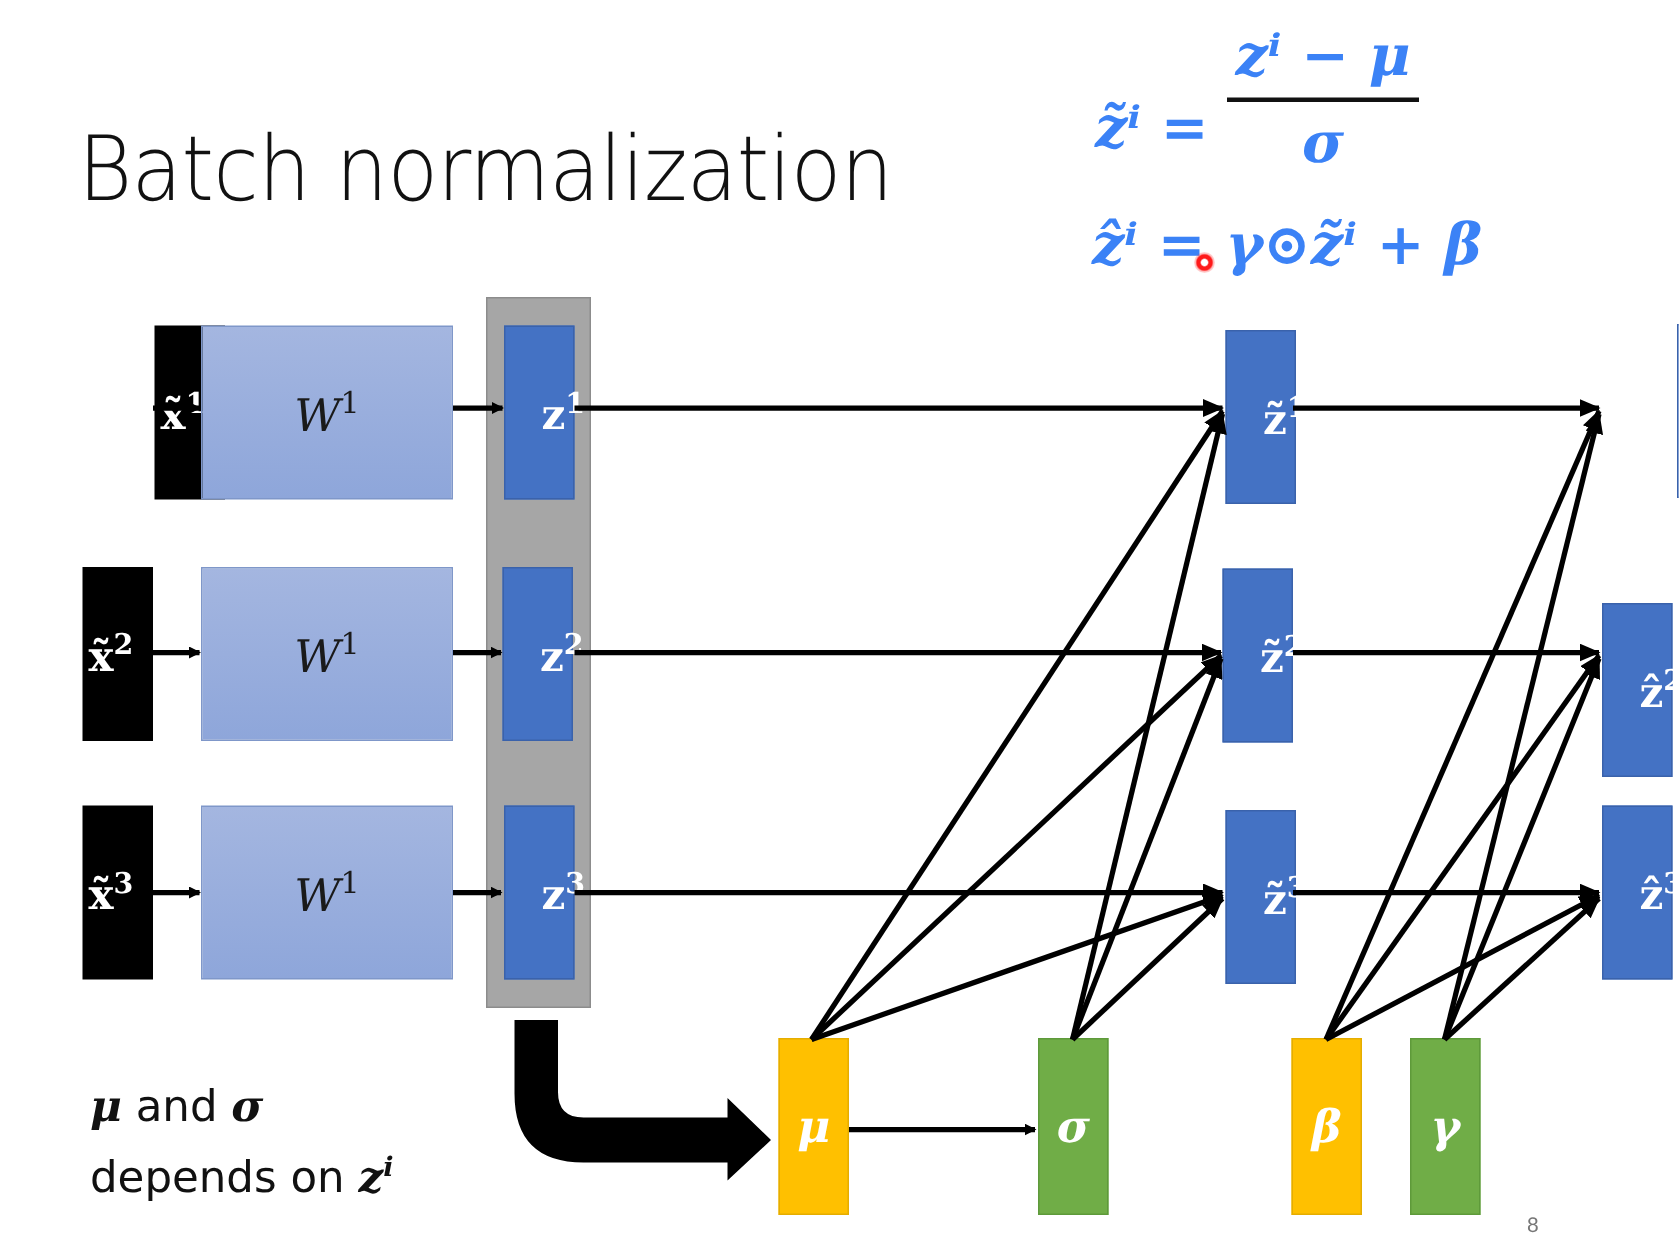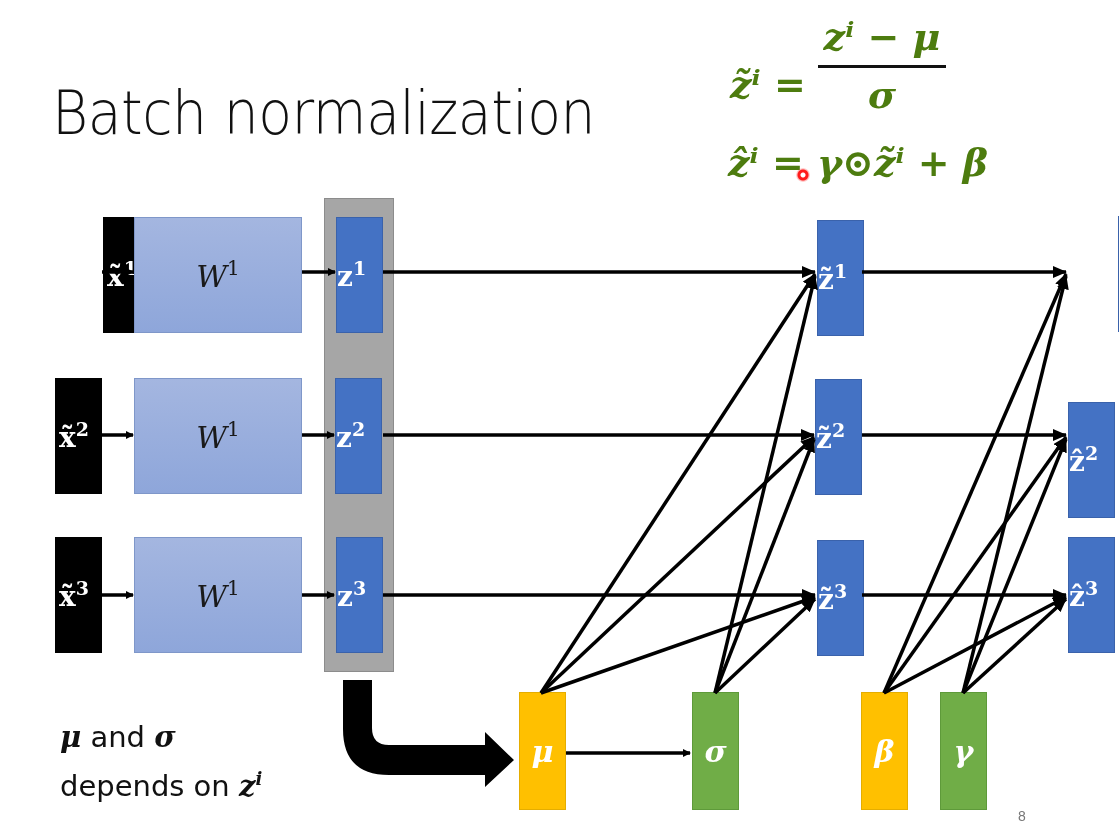--- a/index.html
+++ b/index.html
@@ -1,33 +1,33 @@
 <!DOCTYPE html>
 <html><head>
 <meta charset="utf-8">
 <style>
   html, body { margin: 0; padding: 0; background: #ffffff; }
   body { width: 1119px; height: 831px; position: relative; overflow: hidden;
          font-family: "Liberation Sans", sans-serif; }
   .abs { position: absolute; }
   .title { left: 52px; top: 78px; font-size: 60px; color: #111; font-family: "DejaVu Sans", sans-serif; font-weight: 300; letter-spacing: -0.5px; transform: scaleX(0.92); transform-origin: left top; white-space: nowrap; }
-  .math { font-family: "DejaVu Serif", serif; font-weight: bold; font-style: italic; color: #4d7c0f; }
+  .math { font-family: "DejaVu Serif", serif; font-weight: bold; font-style: italic; color: #3b82f6; }
   .eq1-lhs { left: 730px; top: 62px; font-size: 38px; }
   .eq1-frac { left: 818px; top: 14px; width: 128px; text-align: center; font-size: 38px; }
   .eq1-num { display: block; }
   .eq1-bar { display: block; height: 3px; background: #111; margin: 6px 0 4px 0; }
   .eq1-den { display: block; }
   .eq2 { left: 728px; top: 140px; font-size: 38px; white-space: nowrap; }
   .laser { left: 796px; top: 168px; width: 14px; height: 14px; border-radius: 50%;
            background: radial-gradient(circle, #ffffff 0 2px, #ff1a1a 3px 5px, rgba(255,60,60,0.35) 6px, rgba(255,60,60,0) 8px); }
   .box { position: absolute; display: flex; align-items: center; justify-content: flex-start; box-sizing: border-box; }
   .xbox { background: #000; width: 47px; height: 116px; left: 55px; color: #fff; }
   .wbox { background: linear-gradient(#a4b6e0, #8ea6da); border: 1px solid #7f97c9; width: 168px; height: 116px; left: 134px; justify-content: center; color: #1a1a1a; text-align: center; }
   .gray { left: 324px; top: 198px; width: 70px; height: 474px; background: #a6a6a6; border: 1px solid #8c8c8c; box-sizing: border-box; }
-  .bbox { background: #4472c4; border: 1px solid #3a62ab; width: 47px; height: 116px; color: #fff; }
+  .bbox { background: #4472c4; border: 1px solid #3a62ab; width: 47px; height: 116px; color: #fff; padding-left: 24px; }
   .small { width: 47px; height: 118px; top: 692px; justify-content: center; color: #fff; }
   .ybox { background: #ffc000; border: 1px solid #e5ad00; }
   .gbox { background: #70ad47; border: 1px solid #5e9a3a; }
   .lbl { font-family: "DejaVu Serif", serif; font-weight: bold; font-size: 28px; white-space: nowrap; line-height: 1; }
   .lbl sup { font-size: 19px; vertical-align: 11px; font-style: normal; }
   .wlbl { font-family: "DejaVu Serif", serif; font-style: italic; font-size: 30px; color: #1a1a1a; }
   .wlbl sup { font-size: 20px; font-style: normal; vertical-align: 12px; }
   .greek { font-family: "DejaVu Serif", serif; font-weight: bold; font-style: italic; font-size: 30px; }
   .note { left: 60px; top: 716px; font-size: 29px; color: #111; line-height: 42px; font-family: "DejaVu Sans", sans-serif; }
   .note b { font-family: "DejaVu Serif", serif; font-style: italic; }

